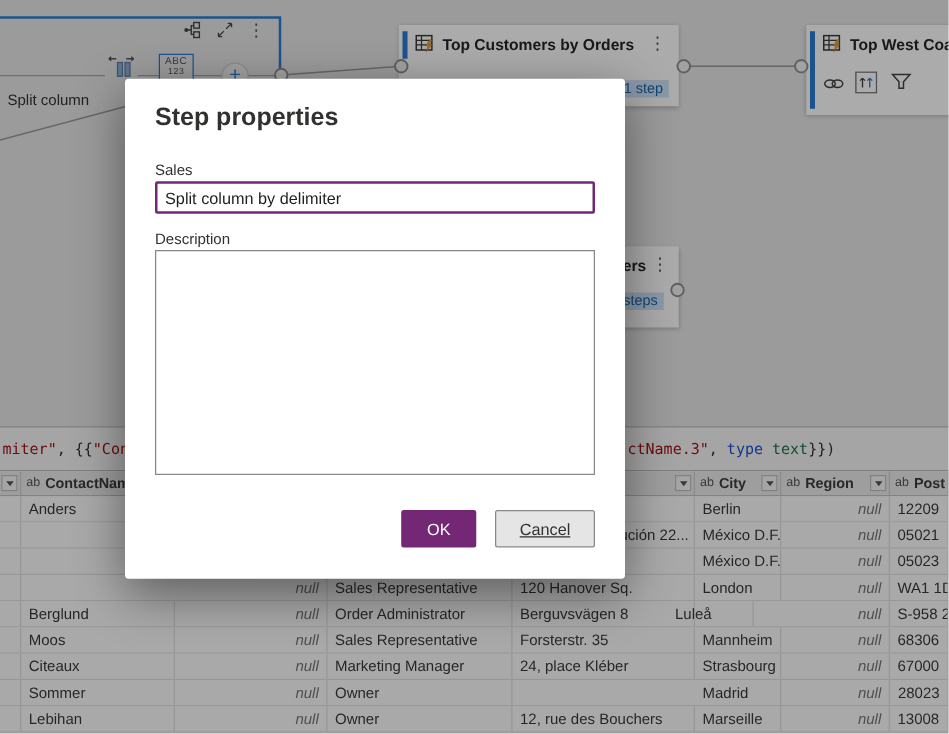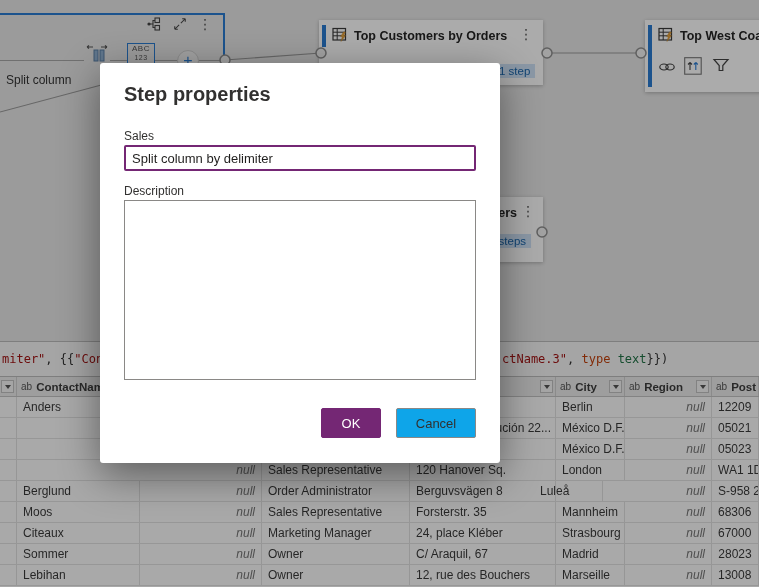--- a/index.html
+++ b/index.html
@@ -31,21 +31,21 @@
   .node2{left:319px;top:20px;width:224px;height:65px;}
   .node3{left:645px;top:20px;width:130px;height:72px;}
   .node4{left:300px;top:197px;width:243px;height:65px;}
   .edges{position:absolute;left:0;top:0;width:759px;height:341px;pointer-events:none;}
   
   .fxbar{position:absolute;left:0;top:341px;width:759px;height:36px;background:#f7f7f7;
          border-top:1px solid #bdbdbd;border-bottom:1px solid #bdbdbd;box-sizing:border-box;}
   .code{position:absolute;top:10px;font-family:"DejaVu Sans Mono",monospace;font-size:12px;white-space:pre;}
   .code-left{left:2px;}
   .code-right{left:502px;}
-  .k-string{color:#a31515}.k-plain{color:#333}.k-keyword{color:#c2410c}.k-type{color:#217346}
+  .k-string{color:#a31515}.k-plain{color:#333}.k-keyword{color:#1d4ed8}.k-type{color:#217346}
   
   .grid{position:absolute;left:0;top:377px;width:759px;height:210px;background:#fbfbfb;overflow:hidden;}
   .thead{position:absolute;left:0;top:0;width:759px;height:20px;background:#ececec;
          border-bottom:1px solid #c4c4c4;box-sizing:border-box;}
   .hcell{position:absolute;top:0;height:19px;border-right:1px solid #cfcfcf;box-sizing:border-box;
          display:flex;align-items:center;padding-left:4px;overflow:hidden;white-space:nowrap;}
   .ab{font-size:10px;color:#555;margin-right:4px;flex:none;}
   .hlabel{font-size:11.5px;font-weight:bold;color:#3d3d3d;}
   .fbtn{position:absolute;right:2px;top:3px;width:13px;height:13px;border:1px solid #c2c2c2;
         background:#f7f7f7;box-sizing:border-box;display:flex;align-items:center;justify-content:center;}
@@ -66,21 +66,21 @@
   .m-title{position:absolute;left:24px;top:20px;font-size:20px;font-weight:bold;color:#323130;}
   .m-label{position:absolute;left:24px;font-size:12px;color:#323130;}
   .m-name{position:absolute;left:24px;top:82px;width:352px;height:26px;border:2px solid #742774;
           border-radius:2px;box-sizing:border-box;font-family:inherit;font-size:13px;color:#201f1e;
           padding:0 6px;outline:none;}
   .m-desc{position:absolute;left:24px;top:137px;width:352px;height:180px;border:1px solid #8a8886;
           box-sizing:border-box;resize:none;font-family:inherit;font-size:13px;outline:none;}
   .btn{position:absolute;top:345px;height:30px;font-size:13px;border-radius:2px;cursor:pointer;
        font-family:inherit;}
   .btn-ok{left:221px;width:60px;background:#742774;border:1px solid #742774;color:#fff;}
-  .btn-cancel{left:296px;width:80px;background:#0ea5e9;border:1px solid #8a8886;color:#323130;}
+  .btn-cancel{left:296px;width:80px;background:#e5e5e5;border:1px solid #8a8886;color:#323130;text-decoration:underline;}
   svg{display:block;}
 </style>
 </head>
 <body>
 
 <div class="screen">
 
   <div class="canvas">
 
     <div class="sel-node"></div>
@@ -292,21 +292,20 @@
           <div class="tcell" style="left: 410px; width: 146px; text-align: left;">24, place Kléber</div>
           <div class="tcell" style="left: 556px; width: 69px; text-align: left;">Strasbourg</div>
           <div class="tcell null" style="left: 625px; width: 87px; text-align: right;">null</div>
           <div class="tcell" style="left: 712px; width: 47px; text-align: left;">67000</div>
         </div>
         <div class="trow" style="top: 167px;">
           <div class="tcell" style="left: 0px; width: 17px; text-align: left;"></div>
           <div class="tcell" style="left: 17px; width: 123px; text-align: left;">Sommer</div>
           <div class="tcell null" style="left: 140px; width: 122px; text-align: right;">null</div>
           <div class="tcell" style="left: 262px; width: 148px; text-align: left;">Owner</div>
-          <div class="tcell" style="left: 410px; width: 146px; text-align: left;">C/ Araquil, 67</div>
           <div class="tcell" style="left: 556px; width: 69px; text-align: left;">Madrid</div>
           <div class="tcell null" style="left: 625px; width: 87px; text-align: right;">null</div>
           <div class="tcell" style="left: 712px; width: 47px; text-align: center;">28023</div>
         </div>
         <div class="trow" style="top: 188px;">
           <div class="tcell" style="left: 0px; width: 17px; text-align: left;"></div>
           <div class="tcell" style="left: 17px; width: 123px; text-align: left;">Lebihan</div>
           <div class="tcell null" style="left: 140px; width: 122px; text-align: right;">null</div>
           <div class="tcell" style="left: 262px; width: 148px; text-align: left;">Owner</div>
           <div class="tcell" style="left: 410px; width: 146px; text-align: left;">12, rue des Bouchers</div>

